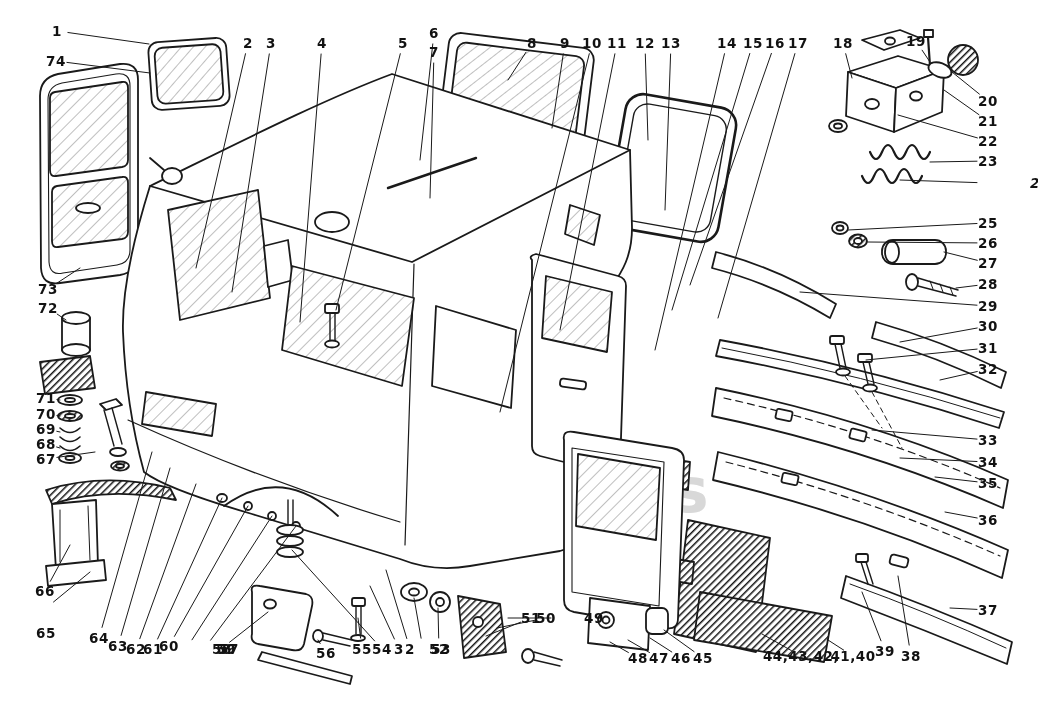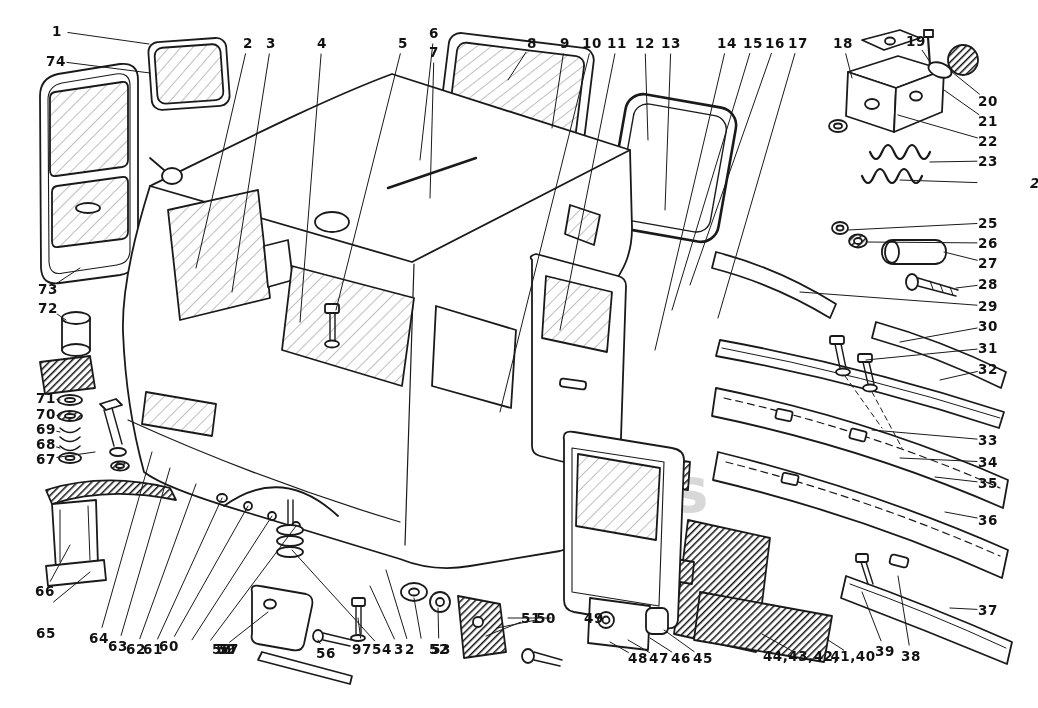--- a/index.html
+++ b/index.html
@@ -363,21 +363,21 @@
       <div class="callout" style="left: 46px; top: 609px; margin-top: 24px;">65</div>
       <div class="callout" style="left: 99px; top: 638px;">64</div>
       <div class="callout" style="left: 118px; top: 646px;">63</div>
       <div class="callout" style="left: 136px; top: 649px;">62</div>
       <div class="callout" style="left: 153px; top: 649px;">61</div>
       <div class="callout" style="left: 169px; top: 646px;">60</div>
       <div class="callout" style="left: 186px; top: 649px; margin-left: 40px;">59</div>
       <div class="callout" style="left: 204px; top: 649px; padding-left: 36px;">58</div>
       <div class="callout" style="left: 221px; top: 649px; padding-left: 16px;">57</div>
       <div class="callout" style="left: 326px; top: 653px;">56</div>
-      <div class="callout" style="left: 362px; top: 649px;">97</div>
+      <div class="callout" style="left: 362px; top: 649px;">55</div>
       <div class="callout" style="left: 382px; top: 649px;">54</div>
       <div class="callout" style="left: 399px; top: 649px;">3</div>
       <div class="callout" style="left: 410px; top: 649px;">2</div>
       <div class="callout" style="left: 441px; top: 649px;">53</div>
       <div class="callout" style="left: 439px; top: 649px;">52</div>
       <div class="callout" style="left: 531px; top: 618px;">51</div>
       <div class="callout" style="left: 546px; top: 618px;">50</div>
       <div class="callout" style="left: 594px; top: 618px;">49</div>
       <div class="callout" style="left: 638px; top: 658px;">48</div>
       <div class="callout" style="left: 659px; top: 658px;">47</div>

